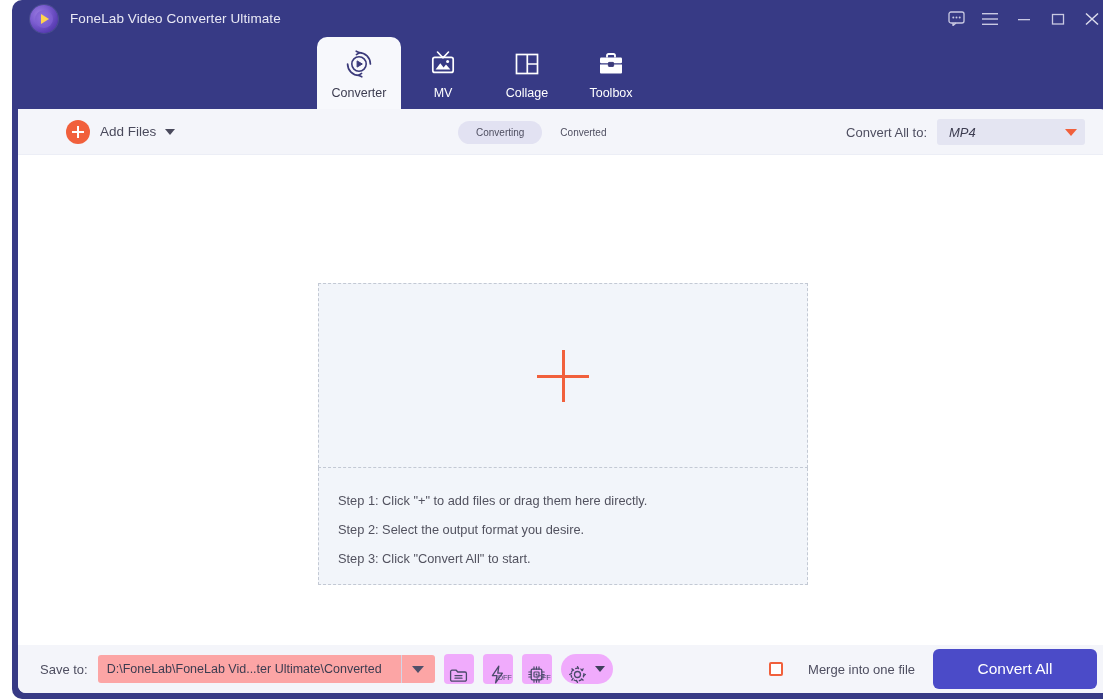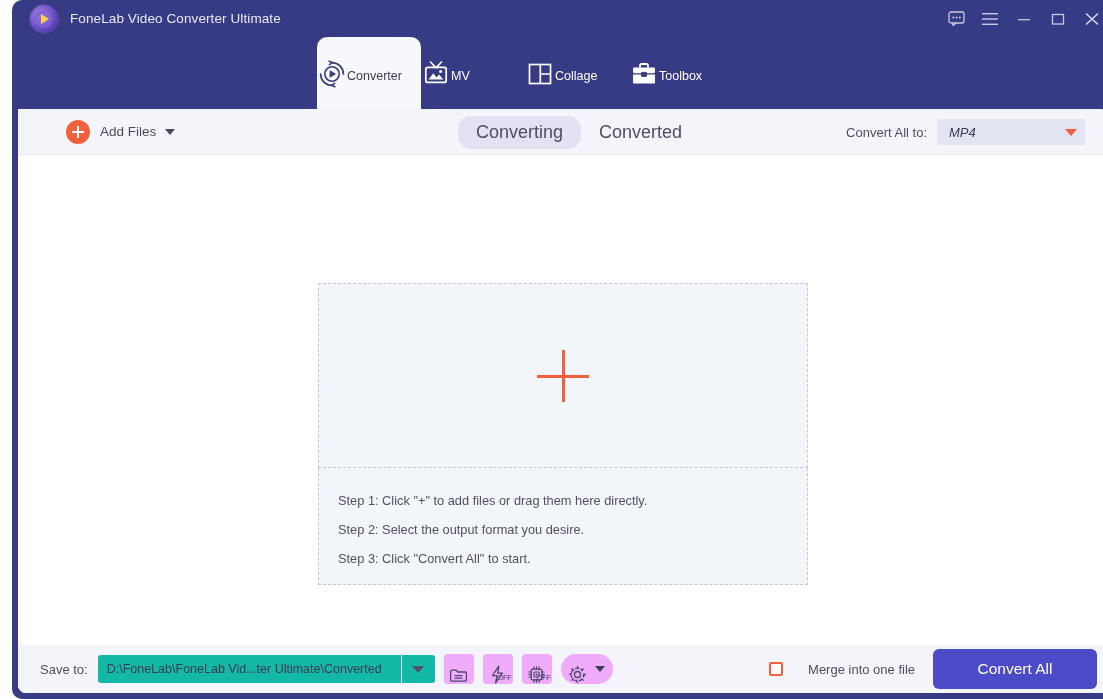--- a/index.html
+++ b/index.html
@@ -65,24 +65,24 @@
   .wc-btn svg { display: block; }
 
   
   #navtabs {
     position: absolute; left: 0; top: 37px;
     width: 1103px; height: 72px;
     display: flex; align-items: flex-end;
     padding-left: 305px;
   }
   .nav-tab {
-    width: 104px; height: 72px;
-    display: flex; flex-direction: row;
+    width: 84px; height: 72px;
+    display: flex; flex-direction: column;
     align-items: center; justify-content: flex-start;
-    padding-top: 1px;
+    padding-top: 9px;
     color: #ffffff;
     position: relative;
   }
   .nav-tab .nav-ico { height: 36px; display: flex; align-items: center; justify-content: center; }
   .nav-tab .nav-label { font-size: 12.5px; margin-top: 4px; }
   .nav-tab.active {
     background: #f7f8fc;
     border-radius: 10px 10px 0 0;
     color: #3c3c50;
   }
@@ -129,21 +129,21 @@
     border-left: 5px solid transparent;
     border-right: 5px solid transparent;
     border-top: 6px solid #4a4a5c;
   }
 
   #seg-tabs {
     position: absolute; left: 440px; top: 0;
     height: 46px; display: flex; align-items: center;
   }
   .seg-tab {
-    font-size: 18px; color: #4e4e60;
+    font-size: 10px; color: #4e4e60;
     padding: 6px 18px; border-radius: 13px;
   }
   .seg-tab.active { background: #e2e2f2; }
 
   #convert-all-to {
     position: absolute; right: 24px; top: 0;
     height: 46px; display: flex; align-items: center;
   }
   #convert-all-to .cat-label { font-size: 13px; color: #4e4e60; margin-right: 10px; }
   #format-select {
@@ -202,21 +202,21 @@
   #bottombar {
     position: relative;
     height: 48px;
     background: #f4f5fa;
     display: flex; align-items: center;
   }
   #save-to-label { margin-left: 22px; font-size: 13px; color: #4e4e60; }
   #path-box {
     margin-left: 10px;
     width: 337px; height: 28px;
-    background: #14b8a6; border-radius: 3px;
+    background: #fca5a5; border-radius: 3px;
     display: flex; align-items: center;
   }
   #path-box .path-text {
     flex: 1; padding-left: 9px;
     font-size: 12.5px; color: #3c3c50;
     white-space: nowrap; overflow: hidden;
   }
   #path-box .path-caret-wrap {
     width: 34px; height: 28px;
     display: flex; align-items: center; justify-content: center;

